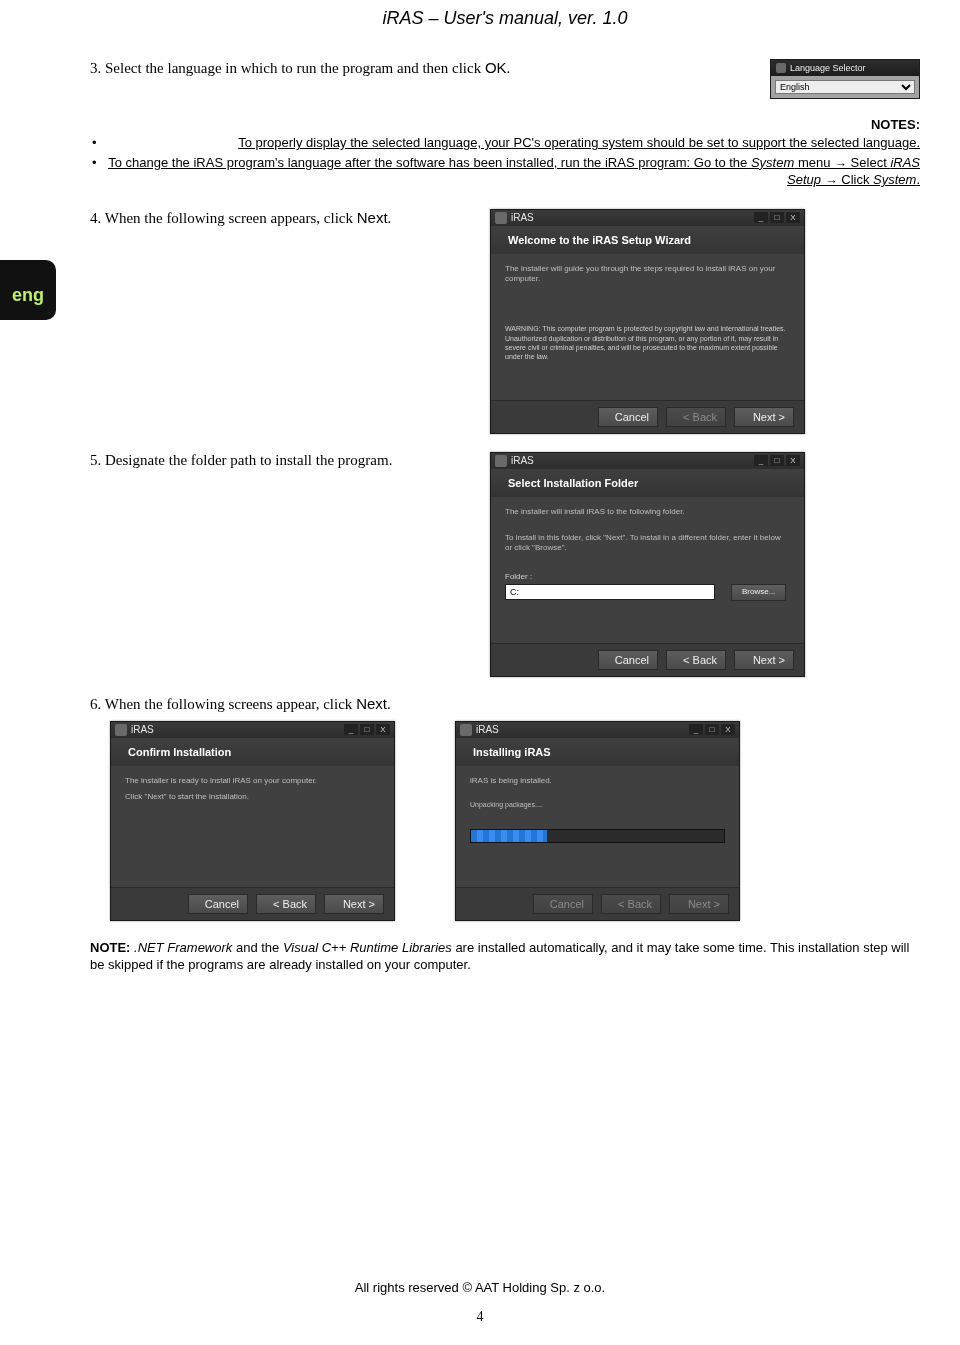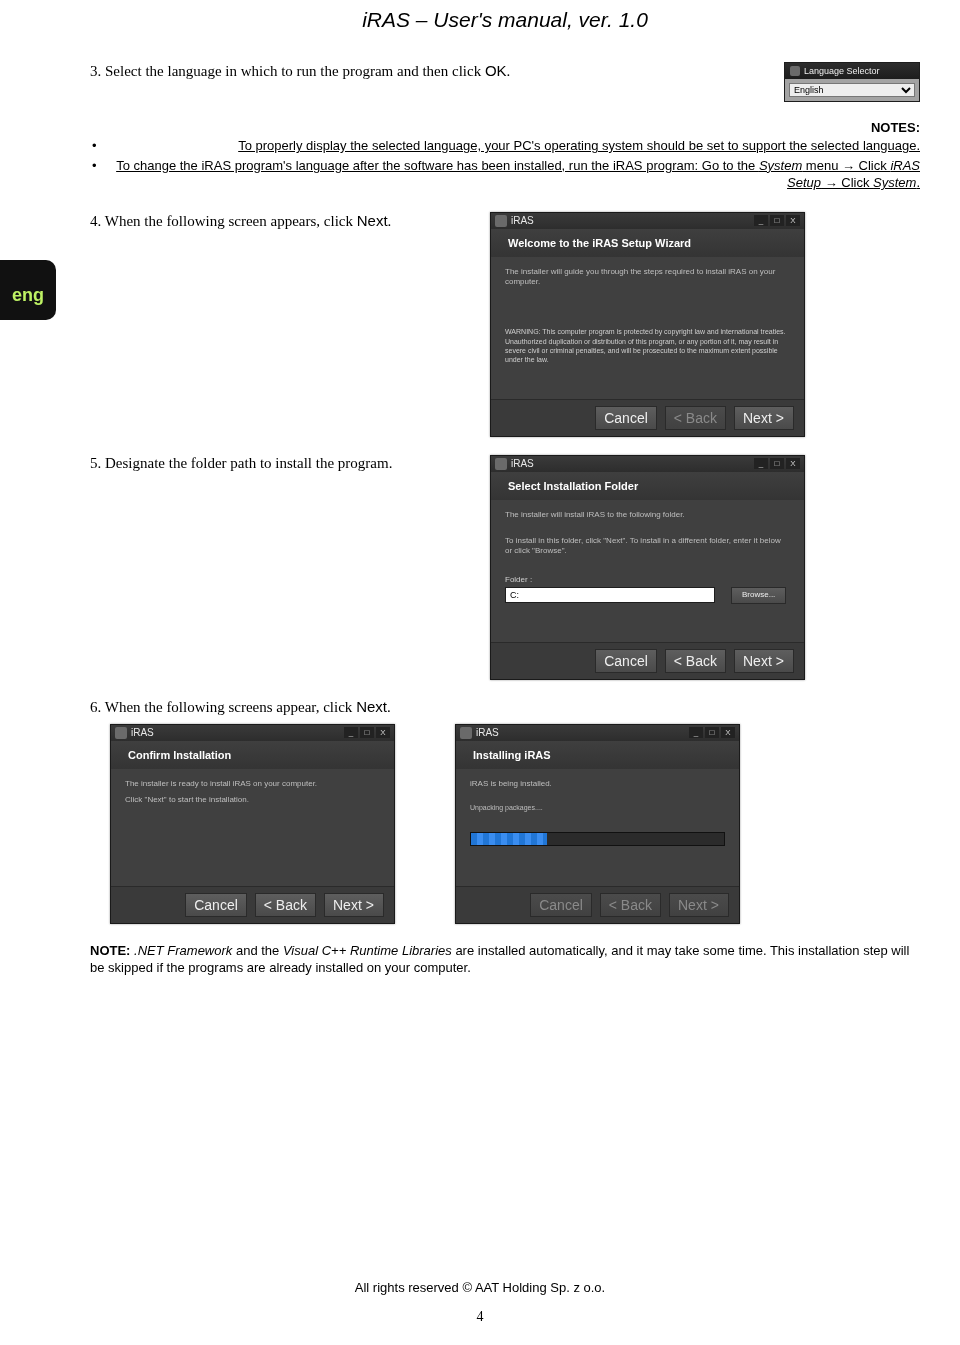--- a/index.html
+++ b/index.html
@@ -14,21 +14,21 @@
   }
   .page {
     padding: 0 40px 40px 90px;
     min-height: 1345px;
     position: relative;
   }
   .doc-header {
     text-align: center;
     font-style: italic;
     font-family: Arial, sans-serif;
-    font-size: 21px;
+    font-size: 18px;
     padding: 8px 0 30px 0;
   }
   .lang-tab {
     position: absolute;
     left: 0;
     top: 260px;
     background: #111;
     color: #bef264;
     font-weight: bold;
     font-size: 18px;
@@ -134,25 +134,25 @@
     display: flex;
     justify-content: flex-end;
     gap: 8px;
     padding: 6px 10px;
     border-top: 1px solid #2a2a2a;
     background: #3a3a3a;
   }
   .dlg .btn {
     min-width: 60px;
     padding: 3px 8px;
-    font-size: 14px;
+    font-size: 11px;
     background: linear-gradient(#5e5e5e,#4a4a4a);
     border: 1px solid #2a2a2a;
     color: #eee;
-    text-align: left;
+    text-align: right;
     cursor: pointer;
   }
   .dlg .btn.disabled {
     color: #8a8a8a;
     background: linear-gradient(#4b4b4b,#414141);
     cursor: default;
   }
   .dlg .body .warn {
     font-size: 7px;
     color: #cfcfcf;
@@ -188,21 +188,21 @@
   }
   .dlg .progress-fill {
     position: absolute;
     left:0; top:0; bottom:0;
     width: 30%;
     background: repeating-linear-gradient(90deg,#2176d6 0 6px,#3a8df0 6px 12px);
   }
 
   
   .langsel {
-    width: 136px;
+    width: 150px;
     font-family: Tahoma, Arial, sans-serif;
     border: 1px solid #1d1d1d;
     background: #3a3a3a;
     color: #eee;
     font-size: 9px;
   }
   .langsel .ls-title {
     background: linear-gradient(#2d2d2d,#1d1d1d);
     padding: 3px 5px;
     display: flex; align-items: center; gap: 4px;
@@ -276,21 +276,21 @@
         </select>
       </div>
     </div>
   </div>
 
   <div class="notes-block">
     <div class="notes-heading">NOTES:</div>
     <ul>
       <li>To properly display the selected language, your PC's operating system should be set to support the selected language.</li>
       <li>
-        <span>To change the iRAS program's language after the software has been installed, run the iRAS program:  Go to the </span><span class="italic">System</span><span> menu → Click </span><span class="italic">iRAS Setup</span><span> → Click </span><span class="italic">System</span><span>.</span>
+        <span>To change the iRAS program's language after the software has been installed, run the iRAS program:  Go to the </span><span class="italic">System</span><span> menu → Select </span><span class="italic">iRAS Setup</span><span> → Click </span><span class="italic">System</span><span>.</span>
       </li>
     </ul>
   </div>
 
   <div class="step-row">
     <div class="step-text" style="flex:0 0 400px;">
       <span class="num">4.</span>
       <span>When the following screen appears, click </span><span class="arial">Next</span><span>.</span>
     </div>
 

